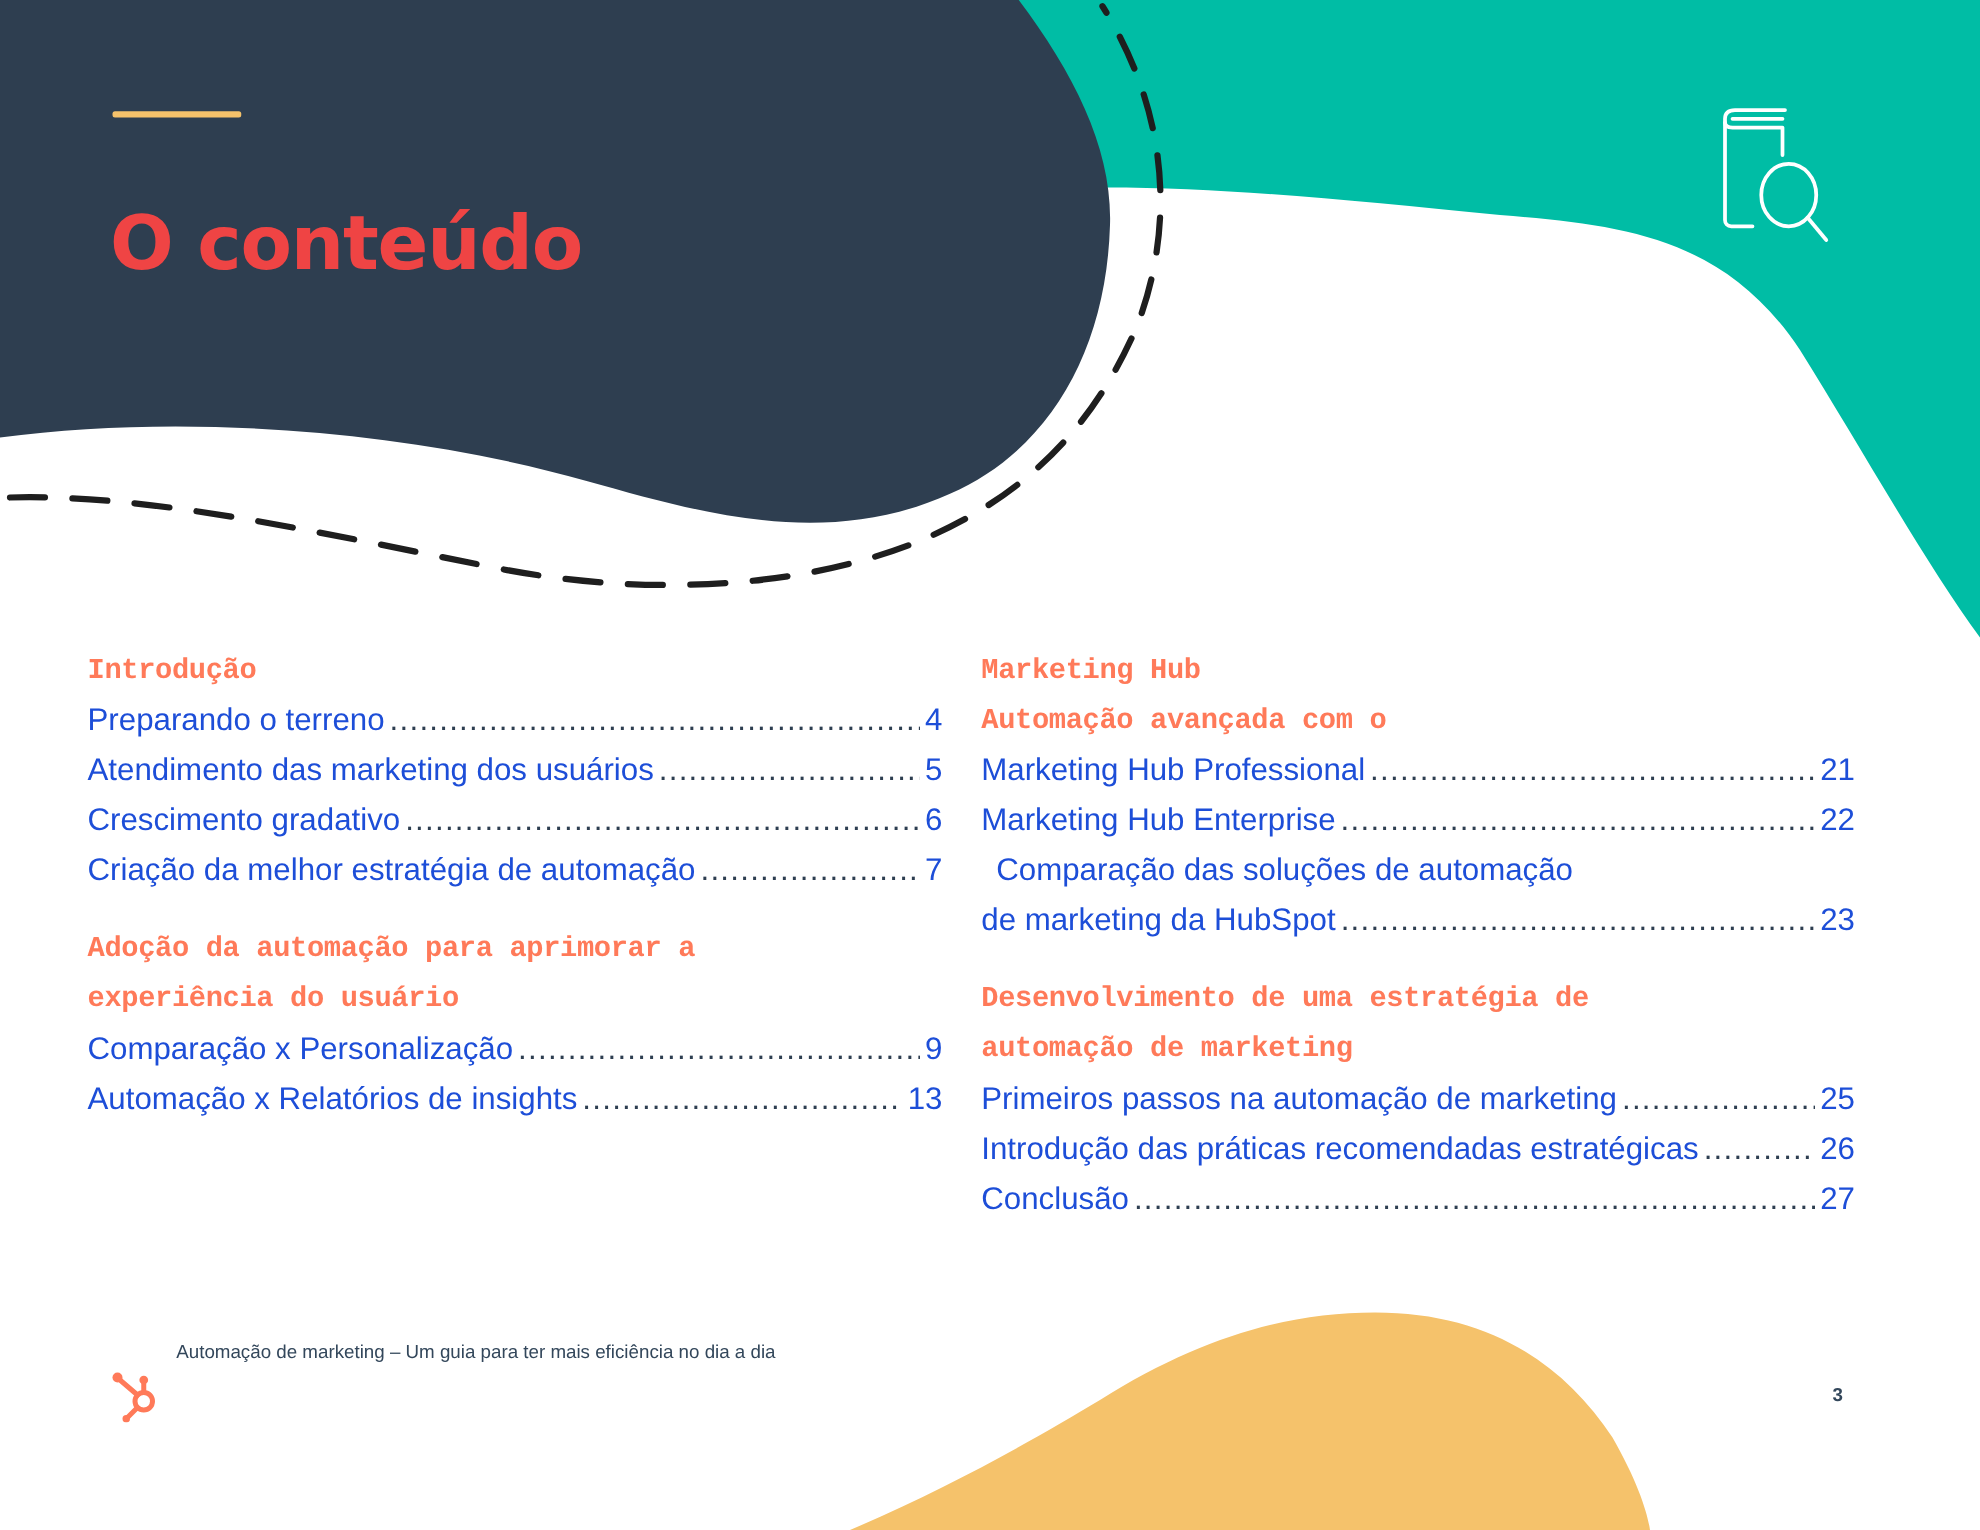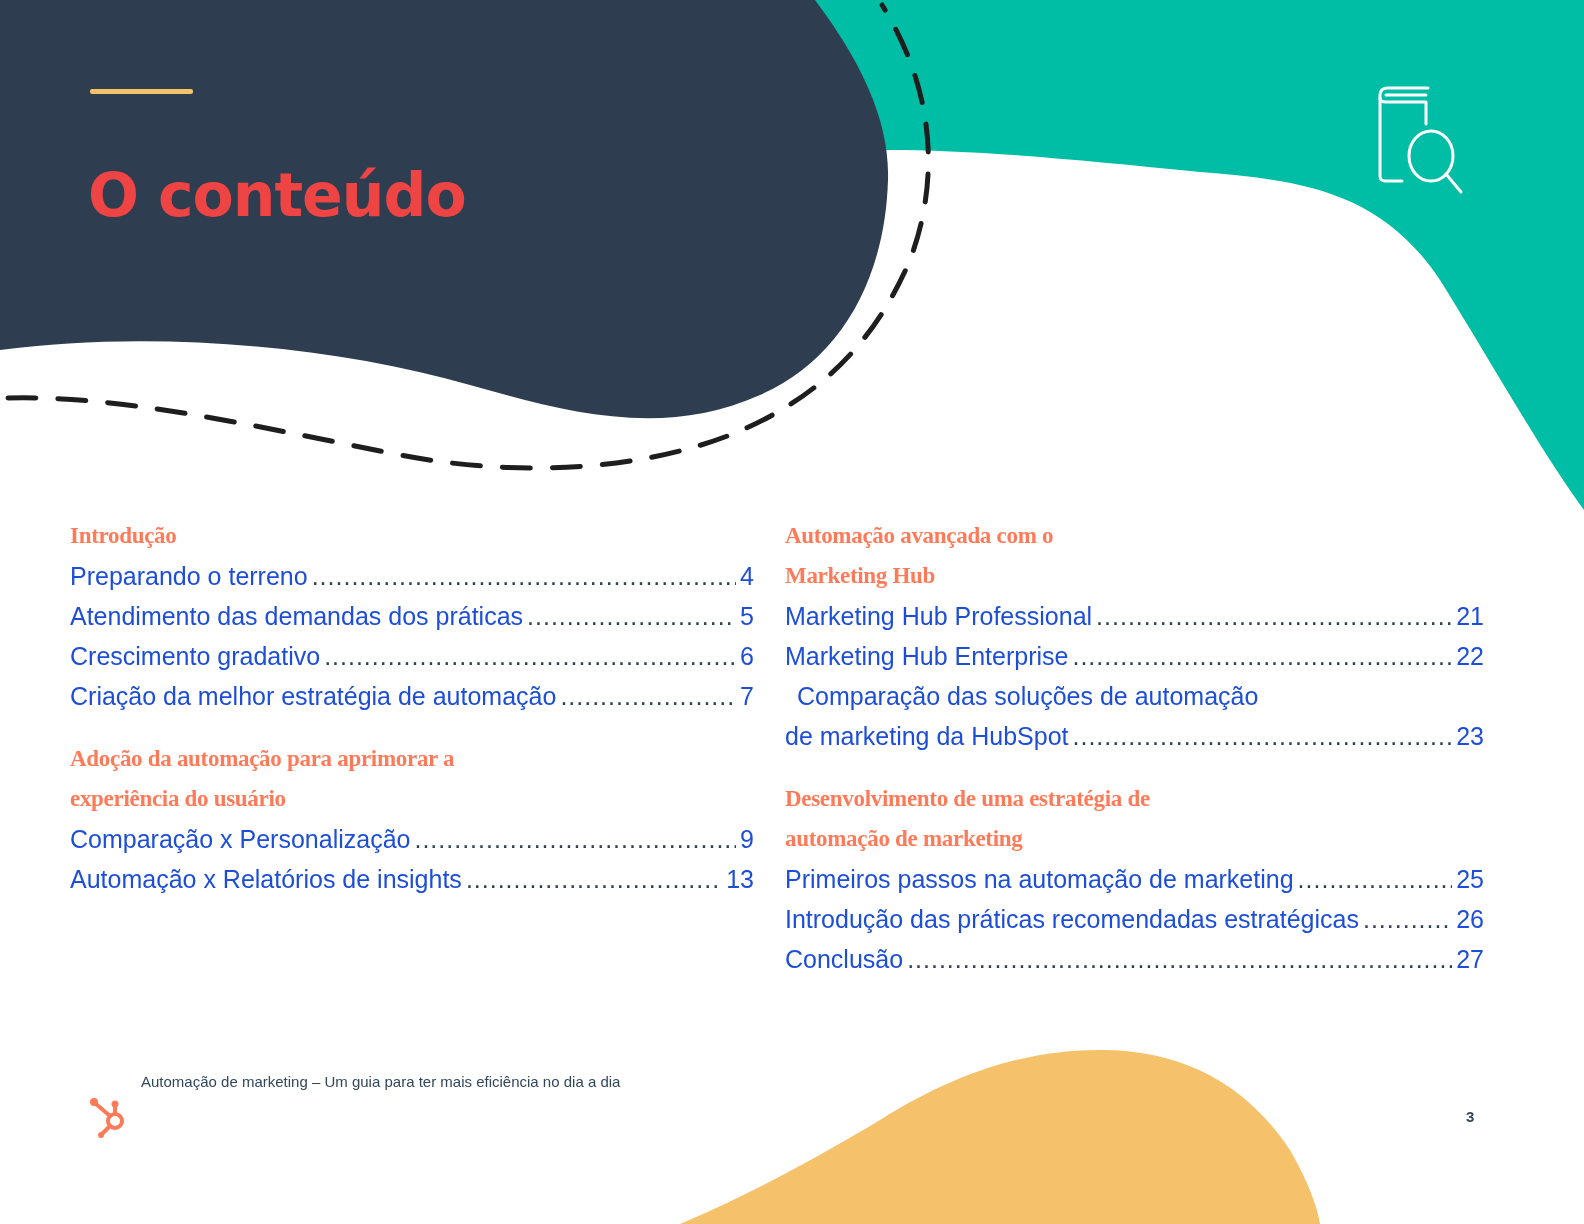--- a/index.html
+++ b/index.html
@@ -17,21 +17,21 @@
   }
 
   .header-icon { position: absolute; left: 1376px; top: 84px; width: 106px; height: 112px; }
 
   .toc-col { position: absolute; top: 516px; }
   .toc-col.left { left: 70px; width: 684px; }
   .toc-col.right { left: 785px; width: 699px; }
 
   .toc-section { margin-bottom: 23px; }
   .section-title {
-    font-family: Liberation Serif, serif; font-weight: bold;
+    font-family: Liberation Mono, monospace; font-weight: bold;
     font-size: 23px; line-height: 40px; color: #ff7a59;
     letter-spacing: -0.3px;
   }
   .toc-entry {
     display: flex; align-items: flex-end;
     font-size: 25px; line-height: 40px; color: #1d4ed8;
   }
   .toc-entry .entry-text { white-space: nowrap; }
   .toc-entry .leader {
     flex: 1; overflow: hidden; white-space: nowrap;
@@ -80,21 +80,21 @@
 
 <div class="toc-col left">
   <div class="toc-section">
     <div class="section-title">Introdução</div>
     <div class="toc-entry">
       <span class="entry-text">Preparando o terreno</span>
       <span class="leader"></span>
       <span class="page-num">4</span>
     </div>
     <div class="toc-entry">
-      <span class="entry-text">Atendimento das demandas dos práticas</span>
+      <span class="entry-text">Atendimento das marketing dos usuários</span>
       <span class="leader"></span>
       <span class="page-num">5</span>
     </div>
     <div class="toc-entry">
       <span class="entry-text">Crescimento gradativo</span>
       <span class="leader"></span>
       <span class="page-num">6</span>
     </div>
     <div class="toc-entry">
       <span class="entry-text">Criação da melhor estratégia de automação</span>
@@ -114,22 +114,22 @@
     <div class="toc-entry">
       <span class="entry-text">Automação x Relatórios de insights</span>
       <span class="leader"></span>
       <span class="page-num">13</span>
     </div>
   </div>
 </div>
 
 <div class="toc-col right">
   <div class="toc-section">
+    <div class="section-title">Marketing Hub</div>
     <div class="section-title">Automação avançada com o</div>
-    <div class="section-title">Marketing Hub</div>
     <div class="toc-entry">
       <span class="entry-text">Marketing Hub Professional</span>
       <span class="leader"></span>
       <span class="page-num">21</span>
     </div>
     <div class="toc-entry">
       <span class="entry-text">Marketing Hub Enterprise</span>
       <span class="leader"></span>
       <span class="page-num">22</span>
     </div>

